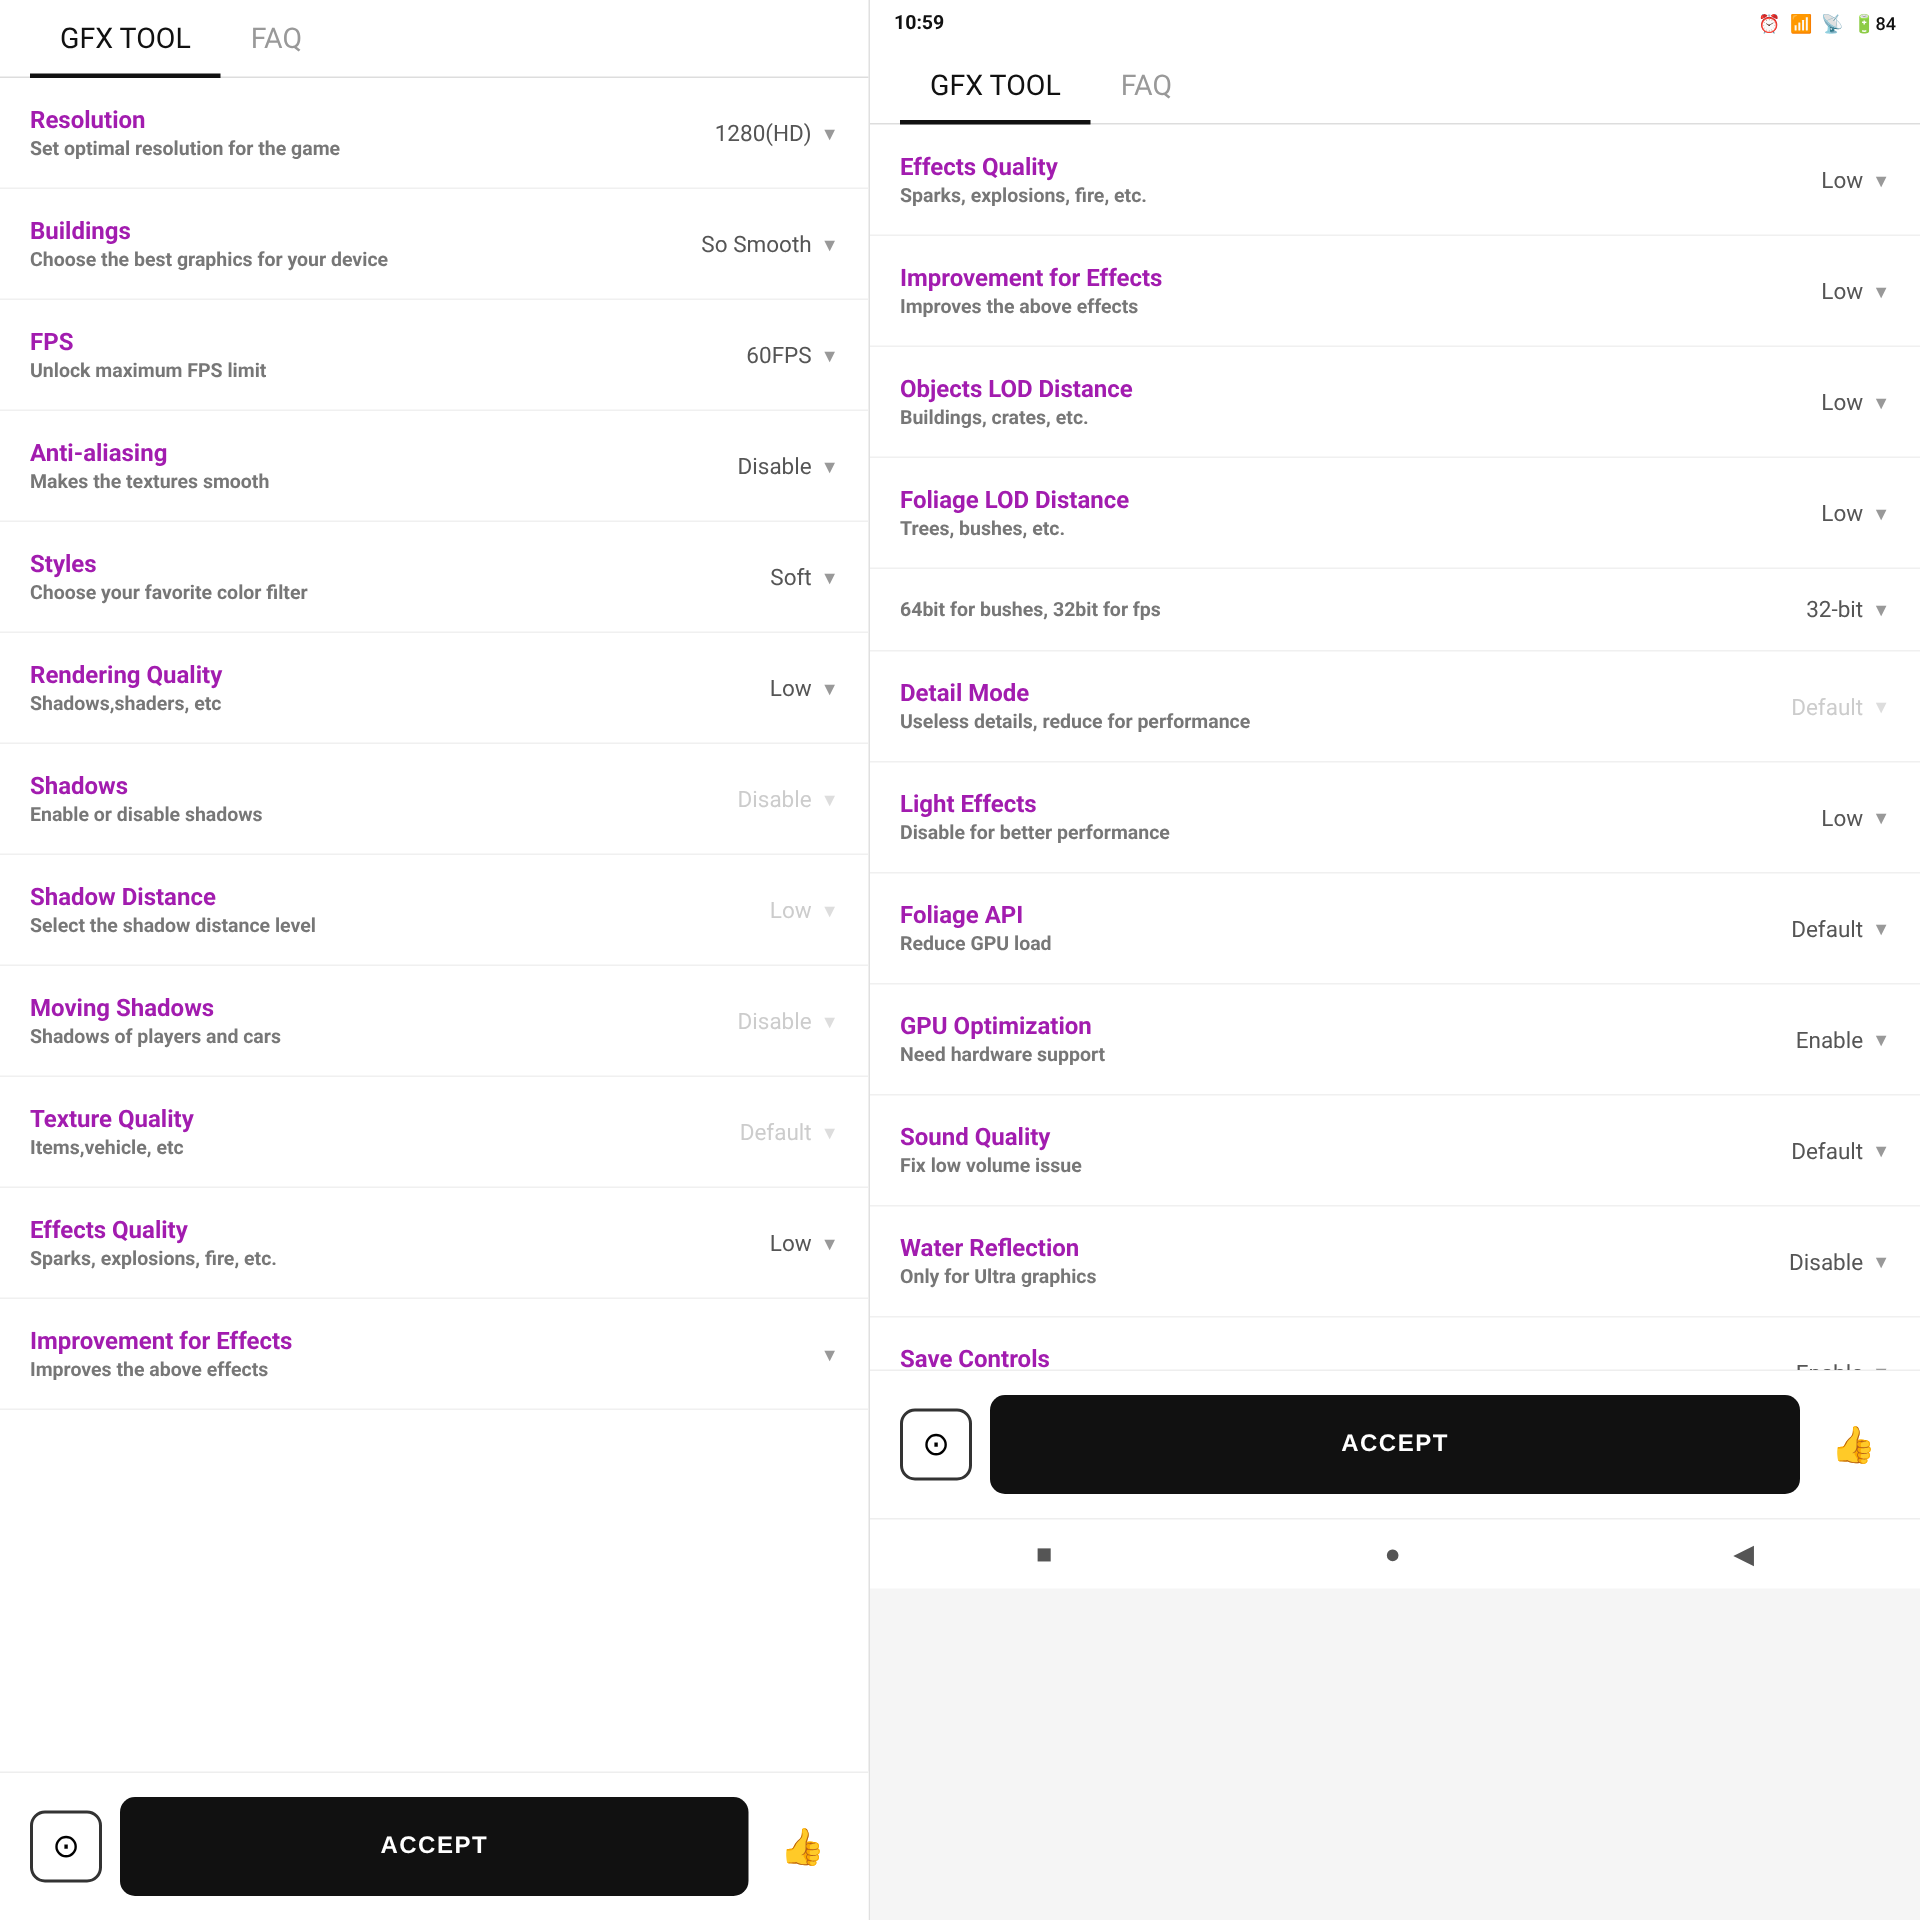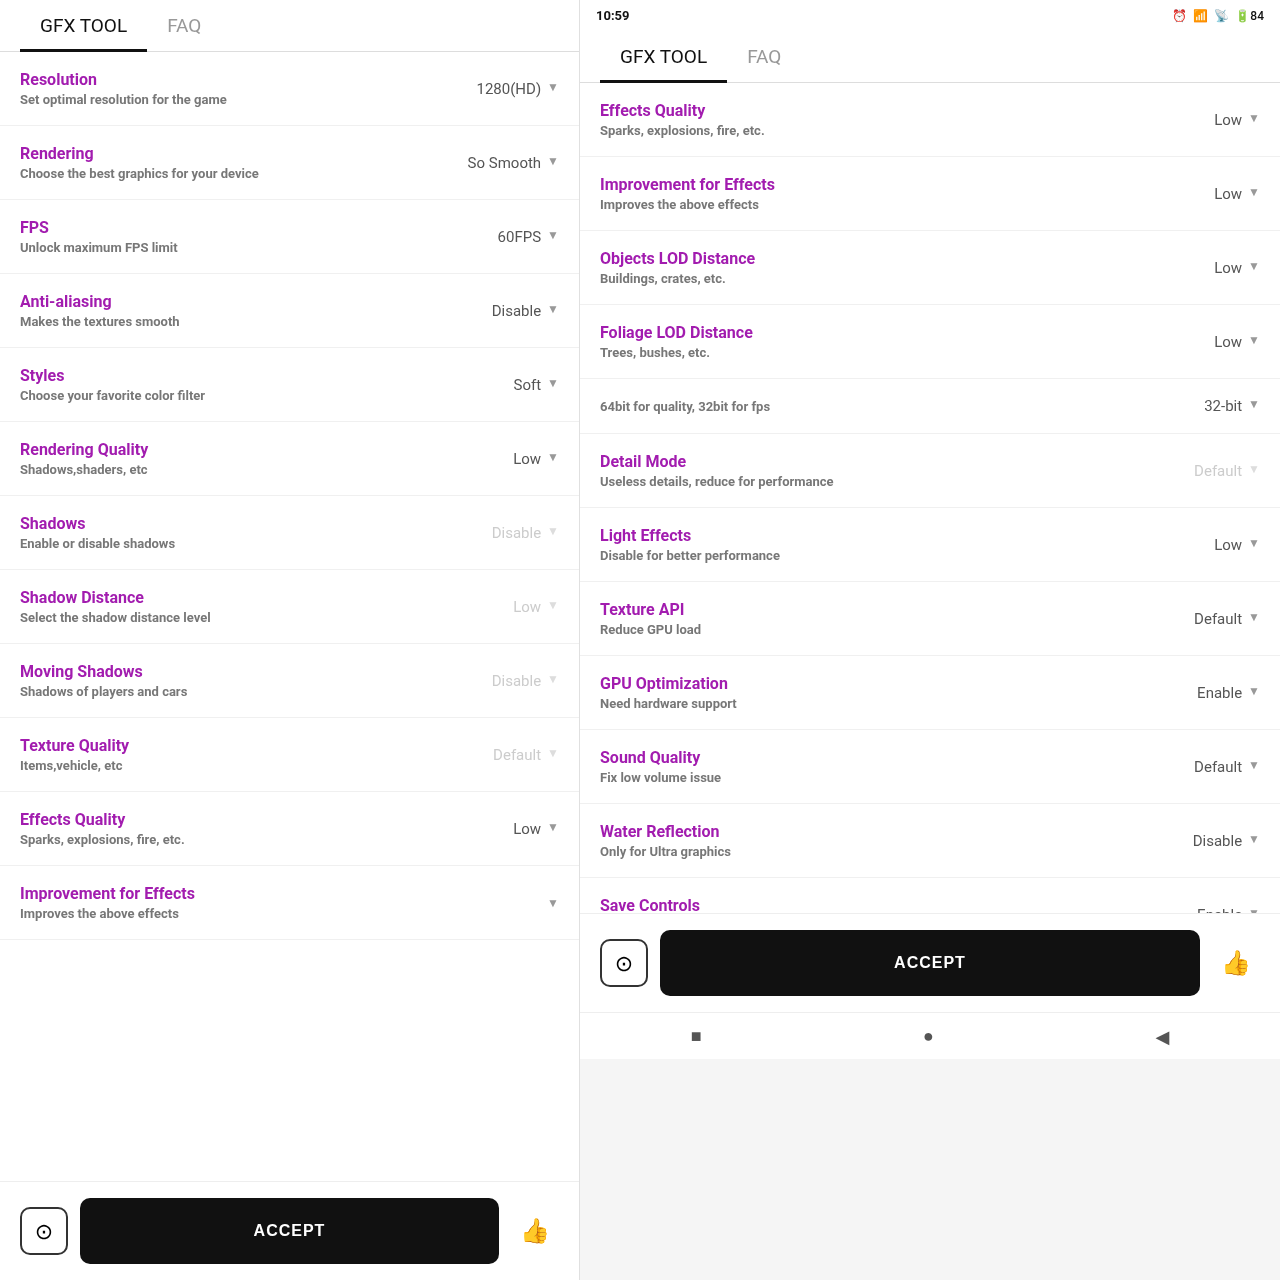--- a/index.html
+++ b/index.html
@@ -97,21 +97,21 @@
       margin-bottom: 3px;
     }
     .setting-desc {
       font-size: 13px;
       color: #777;
       font-weight: bold;
     }
 
     .setting-control {
       display: flex;
-      align-items: flex-start;
+      align-items: center;
       gap: 6px;
       min-width: 120px;
       justify-content: flex-end;
     }
     .setting-value {
       font-size: 15px;
       color: #555;
     }
     .setting-value.disabled-val {
       color: #ccc;
@@ -200,21 +200,21 @@
           <div class="setting-title">Resolution</div>
           <div class="setting-desc">Set optimal resolution for the game</div>
         </div>
         <div class="setting-control">
           <span class="setting-value">1280(HD)</span>
           <span class="dropdown-arrow">▼</span>
         </div>
       </div>
       <div class="setting-item">
         <div class="setting-label-group">
-          <div class="setting-title">Rendering</div>
+          <div class="setting-title">Buildings</div>
           <div class="setting-desc">Choose the best graphics for your device</div>
         </div>
         <div class="setting-control">
           <span class="setting-value">So Smooth</span>
           <span class="dropdown-arrow">▼</span>
         </div>
       </div>
       <div class="setting-item">
         <div class="setting-label-group">
           <div class="setting-title">FPS</div>
@@ -376,21 +376,21 @@
           <div class="setting-title">Foliage LOD Distance</div>
           <div class="setting-desc">Trees, bushes, etc.</div>
         </div>
         <div class="setting-control">
           <span class="setting-value">Low</span>
           <span class="dropdown-arrow">▼</span>
         </div>
       </div>
       <div class="setting-item">
         <div class="setting-label-group">
-          <div class="setting-desc">64bit for quality, 32bit for fps</div>
+          <div class="setting-desc">64bit for bushes, 32bit for fps</div>
         </div>
         <div class="setting-control">
           <span class="setting-value">32-bit</span>
           <span class="dropdown-arrow">▼</span>
         </div>
       </div>
       <div class="setting-item">
         <div class="setting-label-group">
           <div class="setting-title">Detail Mode</div>
           <div class="setting-desc">Useless details, reduce for performance</div>
@@ -405,21 +405,21 @@
           <div class="setting-title">Light Effects</div>
           <div class="setting-desc">Disable for better performance</div>
         </div>
         <div class="setting-control">
           <span class="setting-value">Low</span>
           <span class="dropdown-arrow">▼</span>
         </div>
       </div>
       <div class="setting-item">
         <div class="setting-label-group">
-          <div class="setting-title">Texture API</div>
+          <div class="setting-title">Foliage API</div>
           <div class="setting-desc">Reduce GPU load</div>
         </div>
         <div class="setting-control">
           <span class="setting-value">Default</span>
           <span class="dropdown-arrow">▼</span>
         </div>
       </div>
       <div class="setting-item">
         <div class="setting-label-group">
           <div class="setting-title">GPU Optimization</div>

